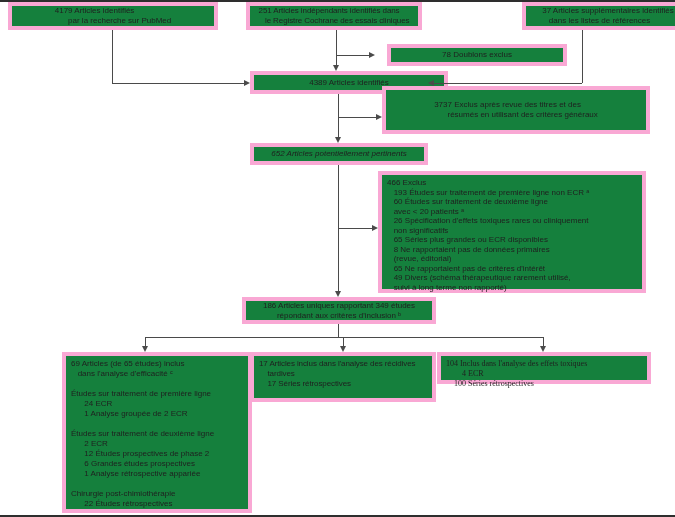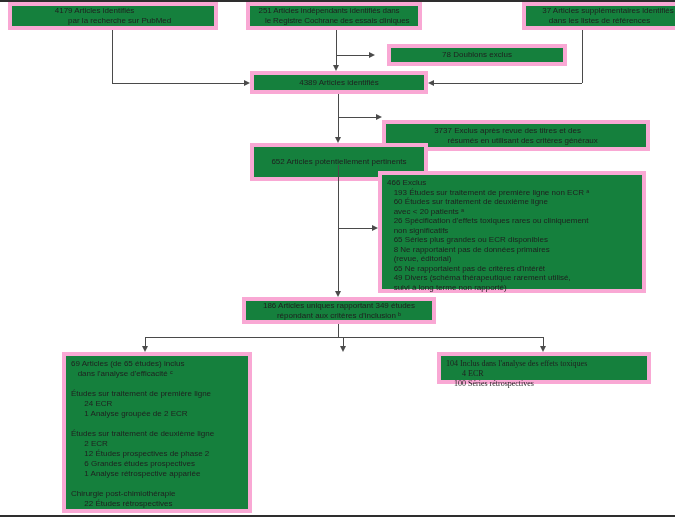--- a/index.html
+++ b/index.html
@@ -22,23 +22,23 @@
   .blk .tx{text-align:left;}
   
   .pl{padding:3px 5px;}
   .tight .tx{letter-spacing:-0.1px;}
   .lh95{line-height:9.5px;}
 
   #bx-pubmed   {left:8px;  top:2px;  width:210px;height:28px;}
   #bx-cochrane {left:246px;top:2px;  width:176px;height:28px;}
   #bx-refs     {left:522px;top:2px;  width:172px;height:28px;}
   #bx-dup      {left:375px;top:44px; width:180px;height:22px;margin-left:12px;}
-  #bx-ident    {left:250px;top:71px; width:178px;height:23px;}
-  #bx-excl3737 {left:382px;top:120px;width:268px;height:31px;}
-  #bx-relevant {left:250px;top:143px;width:178px;height:38px;}
+  #bx-ident    {left:250px;top:71px; width:198px;height:23px;}
+  #bx-excl3737 {left:382px;top:86px;width:268px;height:48px;}
+  #bx-relevant {left:250px;top:143px;width:178px;height:22px;font-style:italic;}
   #bx-excl466  {left:378px;top:171px;width:268px;height:122px;}
   #bx-unique   {left:242px;top:297px;width:194px;height:27px;}
   #bx-efficacy {left:50px; top:352px;width:190px;height:161px;margin-left:12px;}
   #bx-relapse  {left:250px;top:352px;width:186px;height:50px;}
   #bx-toxicity {left:437px;top:352px;width:214px;height:32px;font-family:Liberation Serif, serif;}
 
   .vl,.hl{position:absolute;background:#4a4a4a;}
   .vl{width:1px;}
   .hl{height:1px;}
   .ar{position:absolute;width:0;height:0;}
@@ -114,20 +114,25 @@
 
 Études sur traitement de deuxième ligne
       2 ECR
       12 Études prospectives de phase 2
       6 Grandes études prospectives
       1 Analyse rétrospective appariée
 
 Chirurgie post-chimiothérapie
       22 Études rétrospectives</div>
   </div>
+  <div id="bx-relapse" class="bx pl tight">
+    <div class="tx">17 Articles inclus dans l'analyse des récidives
+    tardives
+    17 Séries rétrospectives</div>
+  </div>
   <div id="bx-toxicity" class="bx pl">
     <div class="tx">104 Inclus dans l'analyse des effets toxiques
         4 ECR
     100 Séries rétrospectives</div>
   </div>
 
   <div class="vl" style="left:112px;top:30px;height:53px;"></div>
   <div class="hl" style="left:112px;top:83px;width:132px;"></div>
   <div class="ar ar-r" style="left:244px;top:80px;"></div>
 

